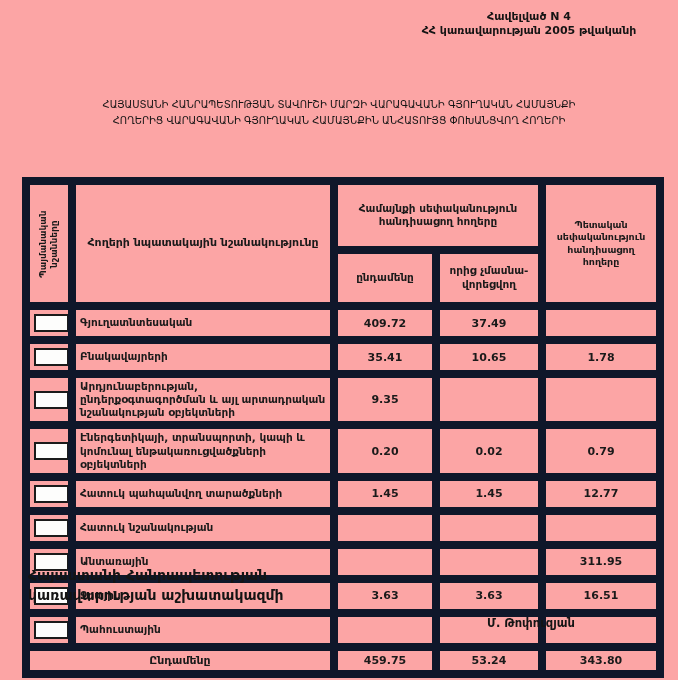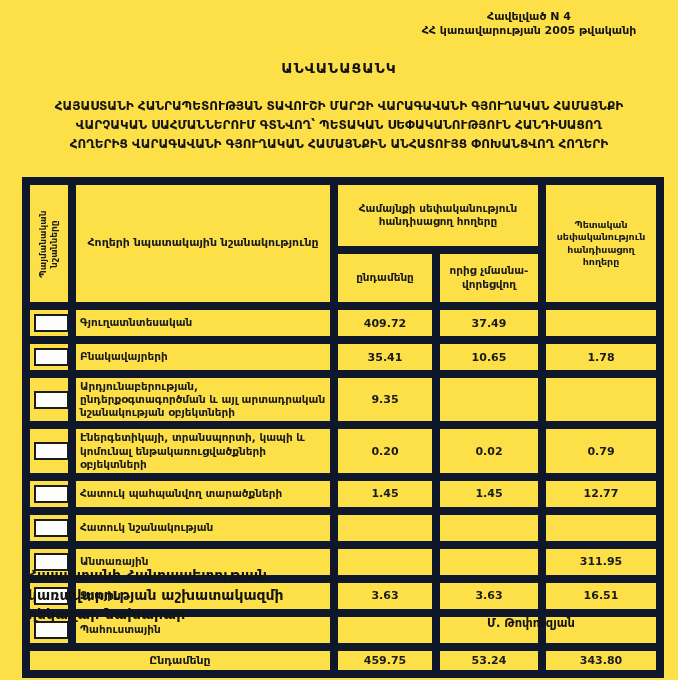--- a/index.html
+++ b/index.html
@@ -1,34 +1,34 @@
 <!DOCTYPE html>
 <html><head>
 <meta charset="utf-8">
 <style>
   html,body{margin:0;padding:0;background:#e8e8e8;}
   .page{
     position:relative;
     width:678px;height:680px;
-    background:#fde047;
+    background:#fca5a5;
     font-family:"DejaVu Sans",sans-serif;
     color:#141414;
     overflow:hidden;
   }
   .annex{
     position:absolute;top:10px;right:6px;width:286px;
     text-align:center;font-size:11px;font-weight:bold;line-height:1.25;
   }
   .doc-title{
     position:absolute;top:60px;left:0;width:100%;
     text-align:center;font-size:14px;font-weight:bold;letter-spacing:1px;
   }
   .doc-subtitle{
     position:absolute;top:97px;left:4px;width:670px;
-    text-align:center;font-size:12px;font-weight:bold;line-height:1.6;
+    text-align:center;font-size:10px;font-weight:normal;line-height:1.6;
   }
   table.main{
     position:absolute;left:22px;top:177px;
     border-collapse:collapse;table-layout:fixed;
     width:634px;
     font-weight:bold;
   }
   table.main td,table.main th{
     border:8px solid #0f172a;
     padding:2px 4px;
@@ -69,25 +69,23 @@
 </head>
 <body>
 
 <div class="page">
 
   <div class="annex">
     <div>Հավելված N 4</div>
     <div>ՀՀ կառավարության 2005 թվականի</div>
   </div>
 
-  <div class="doc-title">ԱՆՎԱՆԱՑԱՆԿ</div>
 
   <div class="doc-subtitle">
     <div>ՀԱՅԱՍՏԱՆԻ ՀԱՆՐԱՊԵՏՈՒԹՅԱՆ ՏԱՎՈՒՇԻ ՄԱՐԶԻ ՎԱՐԱԳԱՎԱՆԻ ԳՅՈՒՂԱԿԱՆ ՀԱՄԱՅՆՔԻ</div>
-    <div>ՎԱՐՉԱԿԱՆ ՍԱՀՄԱՆՆԵՐՈՒՄ ԳՏՆՎՈՂ՝ ՊԵՏԱԿԱՆ ՍԵՓԱԿԱՆՈՒԹՅՈՒՆ ՀԱՆԴԻՍԱՑՈՂ</div>
     <div>ՀՈՂԵՐԻՑ ՎԱՐԱԳԱՎԱՆԻ ԳՅՈՒՂԱԿԱՆ ՀԱՄԱՅՆՔԻՆ ԱՆՀԱՏՈՒՅՑ ՓՈԽԱՆՑՎՈՂ ՀՈՂԵՐԻ</div>
   </div>
 
   <table class="main">
     <colgroup>
       <col class="c1">
         <col class="c2">
         <col class="c3">
         <col class="c4">
         <col class="c5">
@@ -198,18 +196,17 @@
         <td class="num">459.75</td>
         <td class="num">53.24</td>
         <td class="num">343.80</td>
       </tr>
     </tfoot>
   </table>
 
   <div class="footer-left">
     <div>Հայաստանի Հանրապետության</div>
     <div>կառավարության աշխատակազմի</div>
-    <div>ղեկավար-նախարար</div>
   </div>
 
   <div class="signature">Մ. Թոփուզյան</div>
 
 </div>
 
 </body></html>

